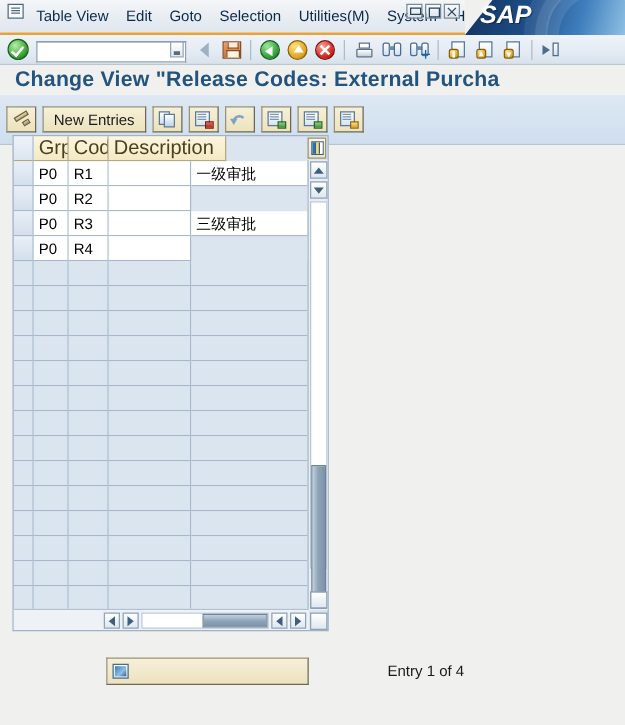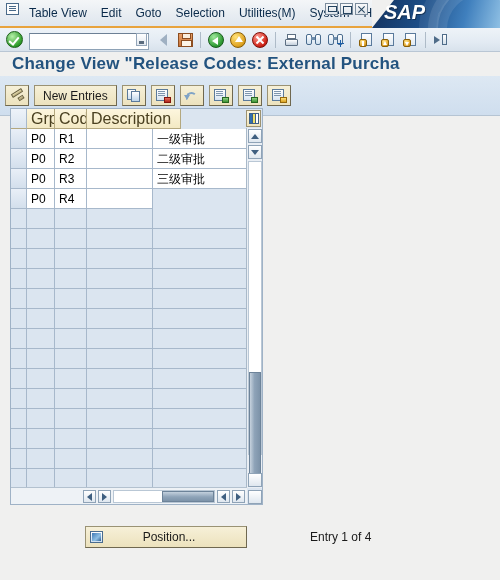--- a/index.html
+++ b/index.html
@@ -739,21 +739,20 @@
         <div class="cell c-grp">P0</div>
         <div class="cell c-code">R1</div>
         <div class="cell c-wf"></div>
         <div class="cell c-desc">一级审批</div>
       </div>
       <div class="row datarow">
         <div class="cell c-sel"></div>
         <div class="cell c-grp">P0</div>
         <div class="cell c-code">R2</div>
         <div class="cell c-wf"></div>
-        <div class="cell c-desc">二级审批</div>
       </div>
       <div class="row datarow">
         <div class="cell c-sel"></div>
         <div class="cell c-grp">P0</div>
         <div class="cell c-code">R3</div>
         <div class="cell c-wf"></div>
         <div class="cell c-desc">三级审批</div>
       </div>
       <div class="row datarow sel">
         <div class="cell c-sel"></div>
@@ -891,18 +890,17 @@
       <div class="hsbtn l2 lft"></div>
       <div class="hsbtn r2 rgt"></div>
     </div>
   </div>
 
   <div class="posbtn">
     <div class="ic g-pos">
         <div class="box"></div>
         <div class="blue"></div>
       </div>
-    <div class="lbl">Position...</div>
   </div>
 
   <div class="entrytxt">Entry 1 of 4</div>
 
 </div>
 
 </body></html>

